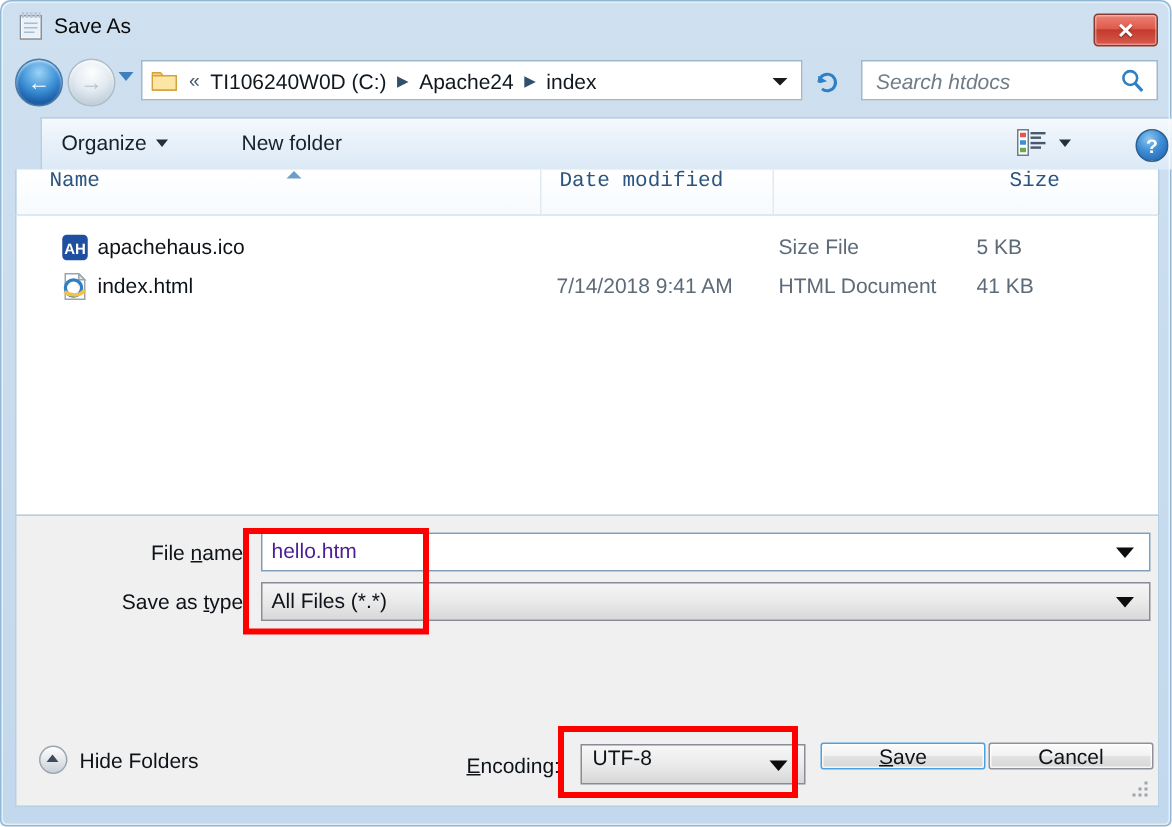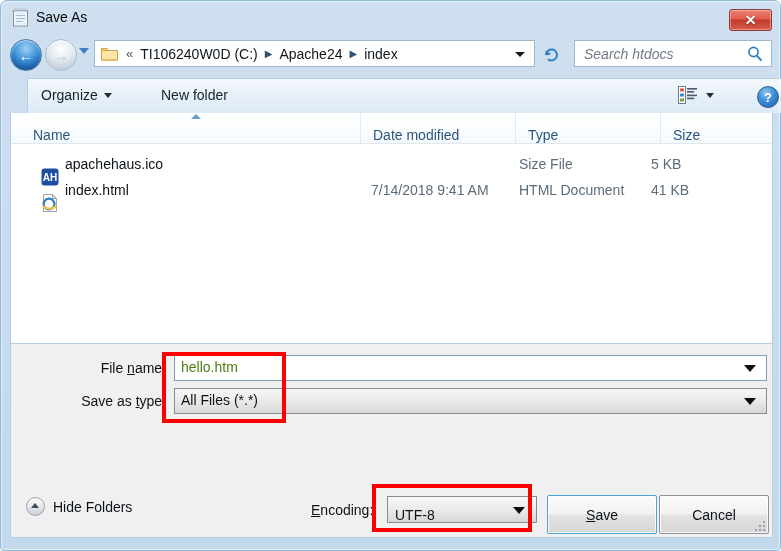--- a/index.html
+++ b/index.html
@@ -200,25 +200,26 @@
     position: absolute; left: 9px; top: 112px;
     width: 763px; height: 31px;
     background: linear-gradient(to bottom, #ffffff 0%, #f6fafd 100%);
     border-left: 1px solid #b8cfe2;
     border-right: 1px solid #b8cfe2;
     border-bottom: 1px solid #dbe7f1;
     box-sizing: border-box;
   }
   .colhead {
     position: absolute; top: 0; height: 30px;
-    display: flex; align-items: flex-end;
+    display: flex; align-items: flex-start;
     font-size: 14px; color: #2b5580;
     border-right: 1px solid #e1eaf3;
     box-sizing: border-box;
     cursor: pointer;
+    font-family: Liberation Mono, monospace;
   }
   .colhead span { margin-left: 12px; }
   #colhead-name { left: 10px; width: 340px; }
   #colhead-date { left: 350px; width: 155px; }
   #colhead-type { left: 505px; width: 145px; }
   #colhead-size { left: 650px; width: 95px; border-right: none; }
   #sort-indicator {
     position: absolute; left: 180px; top: 1px;
     width: 0; height: 0;
     border-left: 5px solid transparent;
@@ -234,21 +235,21 @@
     border-left: 1px solid #b8cfe2;
     border-right: 1px solid #b8cfe2;
     box-sizing: border-box;
   }
   .file-row {
     position: absolute; left: 0; width: 100%; height: 26px;
     display: flex; align-items: center;
     cursor: pointer;
   }
   .file-icon-wrap {
-    position: absolute; left: 30px; top: 16px;
+    position: absolute; left: 30px; top: 4px;
     width: 18px; height: 18px;
   }
   .file-name {
     position: absolute; left: 54px; top: 4px;
     font-size: 14px; color: #0d1318; white-space: nowrap;
   }
   .file-date {
     position: absolute; left: 360px; top: 4px;
     font-size: 14px; color: #5d6b78; white-space: nowrap;
   }
@@ -279,21 +280,21 @@
   #label-filename { left: 20px; top: 16px; width: 135px; }
   #label-savetype { left: 20px; top: 49px; width: 135px; }
   .ul { text-decoration: underline; }
 
   #filename-input {
     position: absolute; left: 163px; top: 11px;
     width: 593px; height: 26px;
     background: #ffffff;
     border: 1px solid #7f9db9;
     box-sizing: border-box;
-    font-size: 14px; color: #4d7c0f;
+    font-size: 14px; color: #4c1d95;
     padding: 3px 0 0 6px;
     font-family: "Liberation Sans", sans-serif;
     cursor: text;
   }
   #savetype-select {
     position: absolute; left: 163px; top: 44px;
     width: 593px; height: 26px;
     background: linear-gradient(to bottom, #f6f6f6 0%, #eaeaea 50%, #d8d8d8 100%);
     border: 1px solid #898c95;
     box-sizing: border-box;
@@ -344,28 +345,28 @@
     position: absolute; left: 300px; top: 28px;
     font-size: 14px; color: #0d1318; white-space: nowrap;
   }
   #encoding-select {
     position: absolute; left: 376px; top: 22px;
     width: 150px; height: 27px;
     background: linear-gradient(to bottom, #f7f7f7 0%, #ebebeb 50%, #d7d7d7 100%);
     border: 1px solid #898c95;
     box-sizing: border-box;
     font-size: 14px; color: #0d1318;
-    padding: 10px 0 0 7px;
+    padding: 0 0 0 7px;
     cursor: pointer;
   }
   #encoding-caret { right: 11px; top: 10px; }
 
   .dlg-button {
     position: absolute; top: 21px;
-    width: 110px; height: 39px;
+    width: 110px; height: 18px;
     box-sizing: border-box;
     background: linear-gradient(to bottom, #fbfbfb 0%, #f2f2f2 48%, #e2e2e2 52%, #d7d7d7 100%);
     display: flex; align-items: center; justify-content: center;
     font-size: 14px; color: #0d1318;
     cursor: pointer;
     border-radius: 2px;
   }
   #save-button {
     left: 536px;
     border: 1px solid #4aa3dd;
@@ -492,23 +493,20 @@
   </div>
 
   <div id="colheaders">
     <div id="sort-indicator"></div>
     <div id="colhead-name" class="colhead">
       <span>Name</span>
     </div>
     <div id="colhead-date" class="colhead">
       <span>Date modified</span>
     </div>
-    <div id="colhead-type" class="colhead">
-      <span>Type</span>
-    </div>
     <div id="colhead-size" class="colhead">
       <span>Size</span>
     </div>
   </div>
 
   <div id="filelist">
 
     <div class="file-row" style="top:8px;">
       <div class="file-icon-wrap">
         <svg width="18" height="18" viewBox="0 0 18 18">

